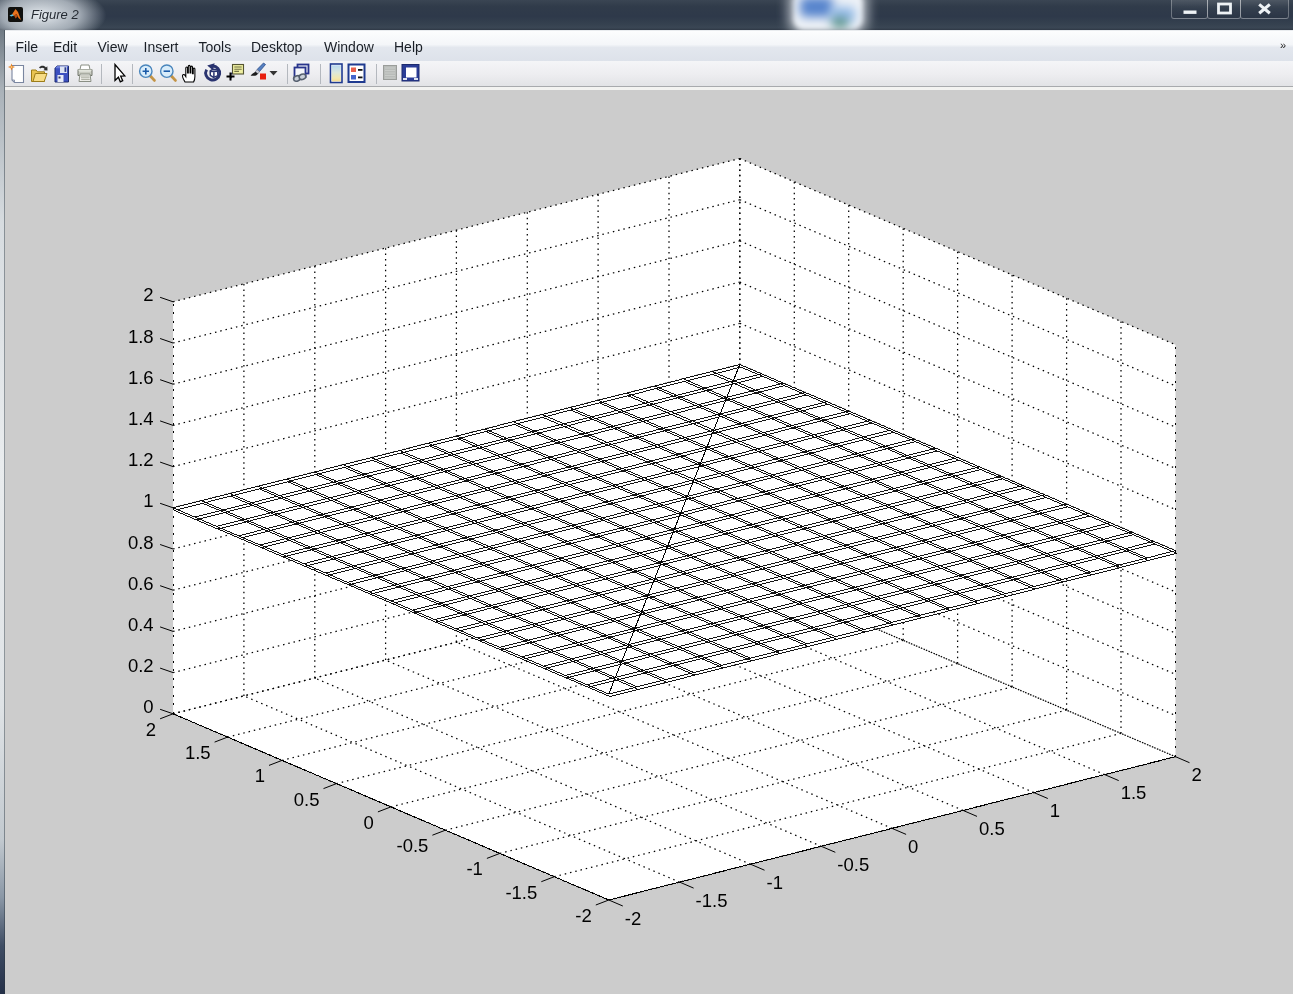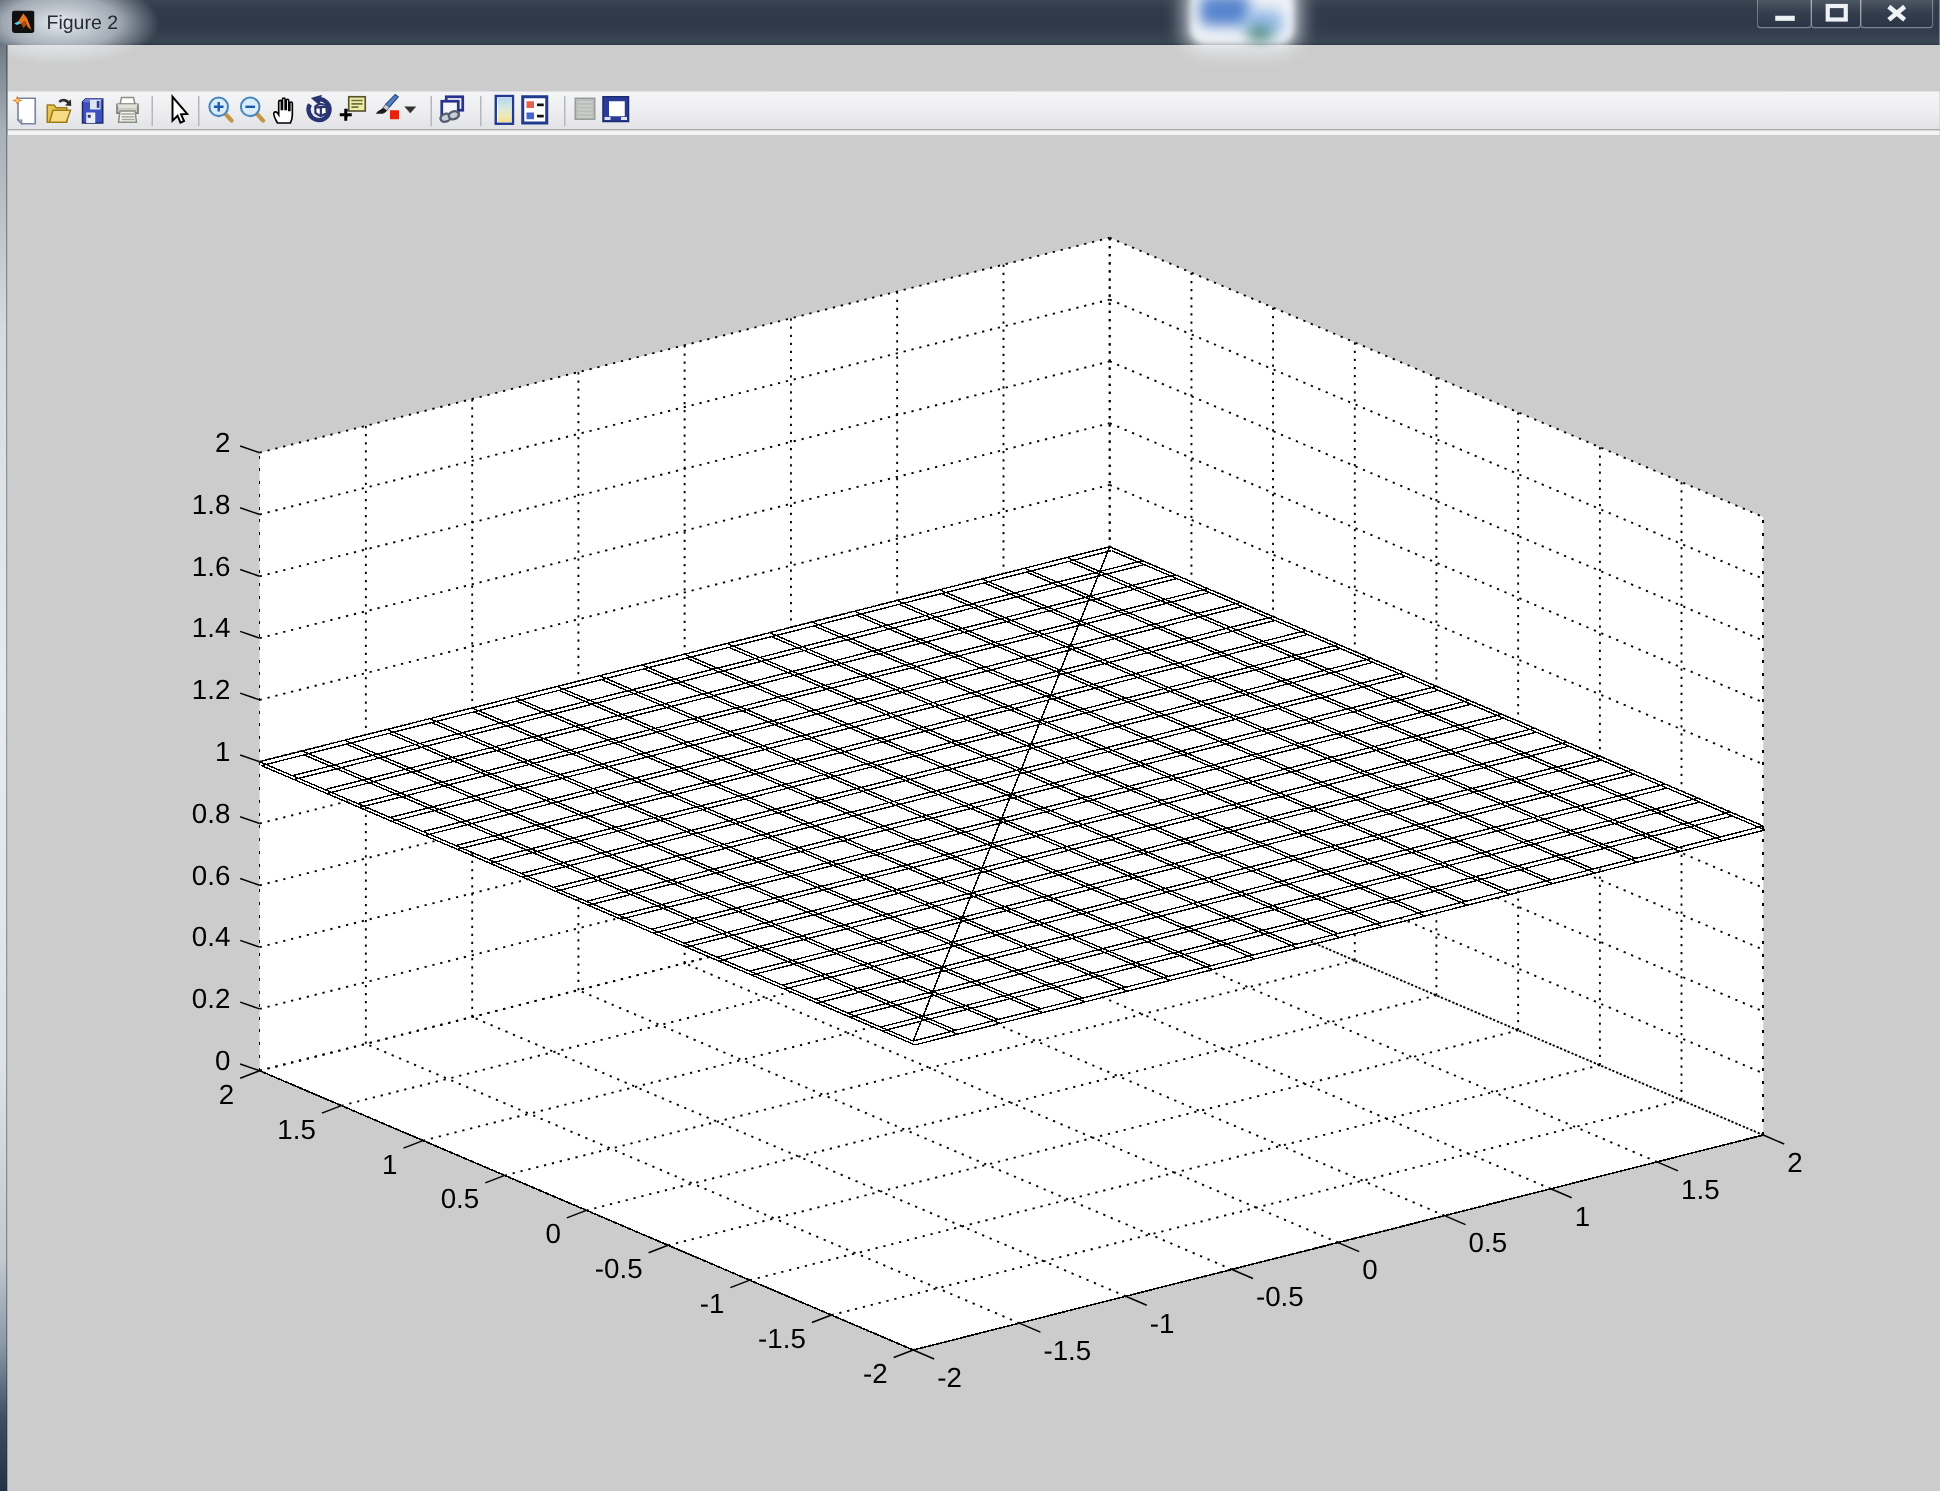--- a/index.html
+++ b/index.html
@@ -6,21 +6,21 @@
   html,body { width:1293px; height:994px; overflow:hidden; background:#cccccc;
     font-family:"Liberation Sans", sans-serif; -webkit-font-smoothing:antialiased; }
   #win { position:absolute; left:0; top:0; width:1293px; height:994px; }
   
   #titlebar { position:absolute; left:0; top:0; width:1293px; height:30px;
     background:linear-gradient(180deg,#3a4553 0%,#303b4a 22%,#2e394a 55%,#35414f 80%,#3a4654 93%,#2e3845 100%); }
   #tglow { position:absolute; left:-18px; top:-15px; width:128px; height:58px; border-radius:29px;
     background:radial-gradient(ellipse at 46% 52%, rgba(240,245,249,0.95) 0%, rgba(233,240,246,0.60) 40%, rgba(228,236,244,0) 67%); }
   #ticon { position:absolute; left:8px; top:7px; width:15px; height:15px; }
   #ttext { position:absolute; left:31px; top:0; height:30px; line-height:29px; opacity:0.999;
-    font-size:13px; color:#252b33; }
+    font-size:13px; color:#252b33;font-style:italic; }
   #thumb { position:absolute; left:793px; top:-9px; width:70px; height:39px; border-radius:11px;
     background:#eef2f7; box-shadow:0 0 10px 6px rgba(248,251,255,0.55); overflow:hidden; filter:blur(2.5px); }
   #thumb .b1 { position:absolute; left:7px; top:6px; width:33px; height:20px; background:#5583cc; border-radius:5px; filter:blur(4px);}
   #thumb .b2 { position:absolute; left:37px; top:16px; width:25px; height:16px; background:#93bae8; border-radius:5px; filter:blur(4px);}
   #thumb .b3 { position:absolute; left:39px; top:27px; width:16px; height:9px; background:#4a8876; border-radius:4px; filter:blur(4px);}
   .wbtn { position:absolute; top:0; height:19px; border:1px solid rgba(255,255,255,0.30); border-top:none;
     background:linear-gradient(180deg,rgba(255,255,255,0.10),rgba(255,255,255,0.02) 50%,rgba(0,0,0,0.06));
     border-radius:0 0 3px 3px; }
   #btnmin { left:1171px; width:37px; }
   #btnmax { left:1207px; width:34px; }
@@ -65,20 +65,31 @@
     <span id="ttext">Figure 2</span>
     <div class="wbtn" id="btnmin"><svg width="35" height="18" viewBox="0 0 35 18">
           <rect x="11.5" y="10.5" width="13" height="3.4" fill="#eef2f5"></rect>
         </svg></div>
     <div class="wbtn" id="btnmax"><svg width="32" height="18" viewBox="0 0 32 18">
           <rect x="10.5" y="4" width="12" height="9" fill="none" stroke="#eef2f5" stroke-width="2.8"></rect>
         </svg></div>
     <div class="wbtn" id="btncls"><svg width="47" height="18" viewBox="0 0 47 18">
           <path d="M18.2 4.4 L28.8 13.2 M28.8 4.4 L18.2 13.2" stroke="#eef2f5" stroke-width="3.1"></path>
         </svg></div>
+  </div>
+  <div id="menubar">
+    <span class="mi" style="left:10.5px">File</span>
+    <span class="mi" style="left:48px">Edit</span>
+    <span class="mi" style="left:92.5px">View</span>
+    <span class="mi" style="left:138.5px">Insert</span>
+    <span class="mi" style="left:193.5px">Tools</span>
+    <span class="mi" style="left:246px">Desktop</span>
+    <span class="mi" style="left:319px">Window</span>
+    <span class="mi" style="left:389px">Help</span>
+    <span id="chev">»</span>
   </div>
   <div id="toolbar">
     <div class="tsep" style="left:95.5px"></div>
       <div class="tsep" style="left:126.5px"></div>
       <div class="tsep" style="left:282.0px"></div>
       <div class="tsep" style="left:315.0px"></div>
       <div class="tsep" style="left:370.5px"></div>
       <svg class="ticn" style="left:1.5px;top:1px" width="20" height="24" viewBox="0 0 20 24">
 <path d="M5 3.5 H16.5 V20.5 H7.5 L5 18 Z" fill="#ffffff" stroke="#7a86a0" stroke-width="1.1"></path>
 <path d="M5 18 L7.5 18 L7.5 20.5 Z" fill="#c8cede" stroke="#7a86a0" stroke-width="0.8"></path>

